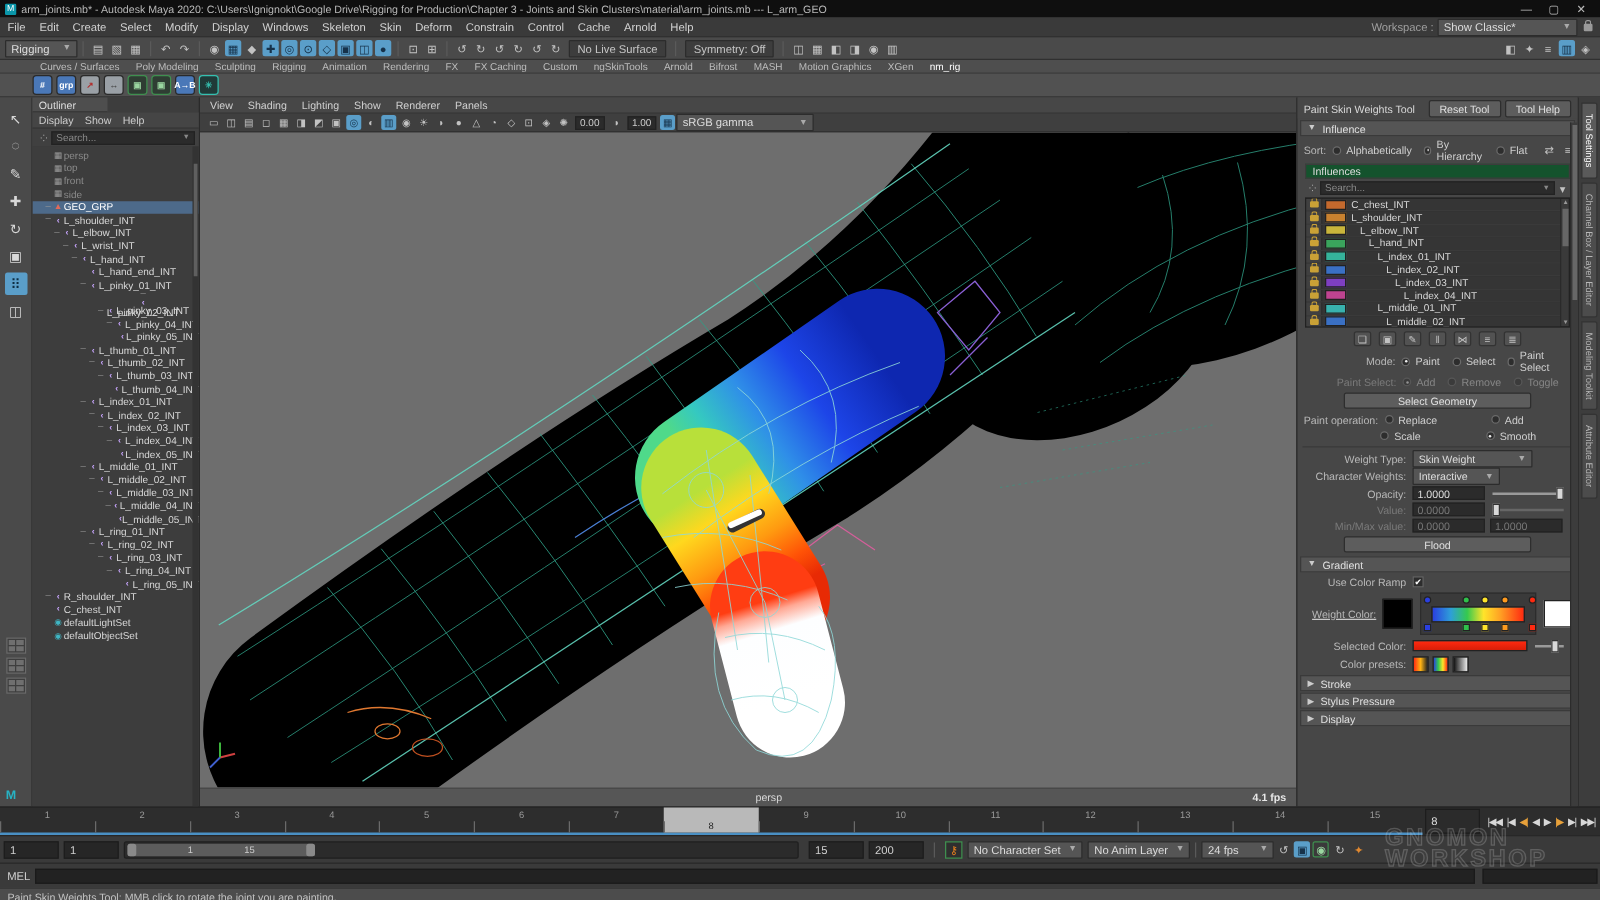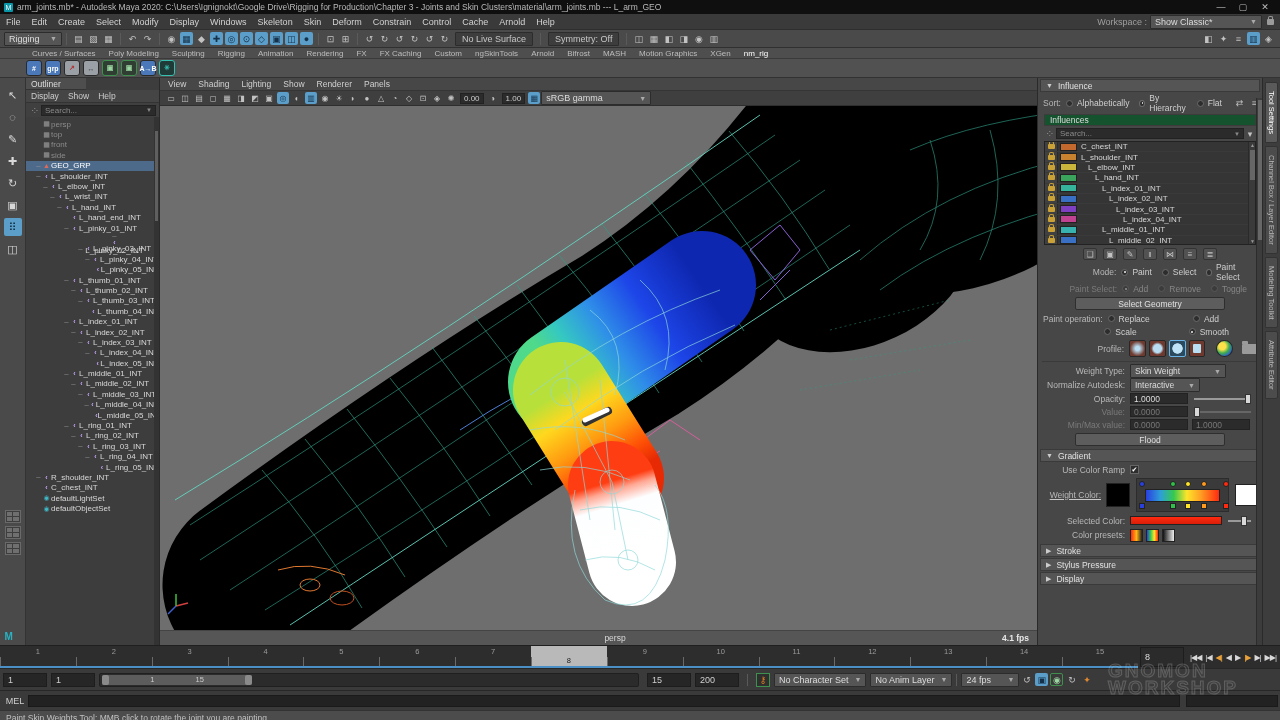--- a/index.html
+++ b/index.html
@@ -704,20 +704,25 @@
       </svg>
     </div>
     <div class="vp-bottom">
       <span style="width:60px;"></span>
       <span class="cam">persp</span>
       <span class="fps">4.1 fps</span>
     </div>
   </div>
 
   <div class="toolpanel">
+    <div class="tp-head">
+      <span class="tp-title">Paint Skin Weights Tool</span>
+      <span class="btn">Reset Tool</span>
+      <span class="btn">Tool Help</span>
+    </div>
     <div class="sect">
       <span class="tri">▼</span>
       <span>Influence</span>
     </div>
     <div class="frow">
       <span class="flabel" style="width:24px;">Sort:</span>
       <span class="row">
           <span class="ropt">
     <span class="rad"></span>
     <span class="rlabel">Alphabetically</span>
@@ -889,39 +894,30 @@
           <span class="ropt">
     <span class="rad"></span>
     <span class="rlabel">Scale</span>
   </span>
           <span class="ropt on">
     <span class="rad"></span>
     <span class="rlabel">Smooth</span>
   </span>
         </span>
     </div>
-    <div class="frow" style="min-height:21px;">
-      <span class="flabel">Profile:</span>
-      <span class="stamp s1"></span>
-      <span class="stamp"></span>
-      <span class="stamp s3"></span>
-      <span class="stamp s4"></span>
-      <span class="stamp maya" style="margin-left:8px;border-radius:50%;"></span>
-      <span class="folder"></span>
-    </div>
     <div style="border-top:1px solid #3a3a3a;margin:2px 4px;"></div>
     <div class="frow">
       <span class="flabel">Weight Type:</span>
       <span class="dd" style="width:96px;">
         <span>Skin Weight</span>
           <span class="arr">▼</span>
       </span>
     </div>
     <div class="frow">
-      <span class="flabel">Normalize Autodesk:</span>
+      <span class="flabel">Character Weights:</span>
       <span class="dd" style="width:70px;">
         <span>Interactive</span>
           <span class="arr">▼</span>
       </span>
     </div>
     <div class="frow">
       <span class="flabel">Opacity:</span>
       <span class="ffield">1.0000</span>
       <span class="slider">
           <span class="handle" style="right:0;"></span>

